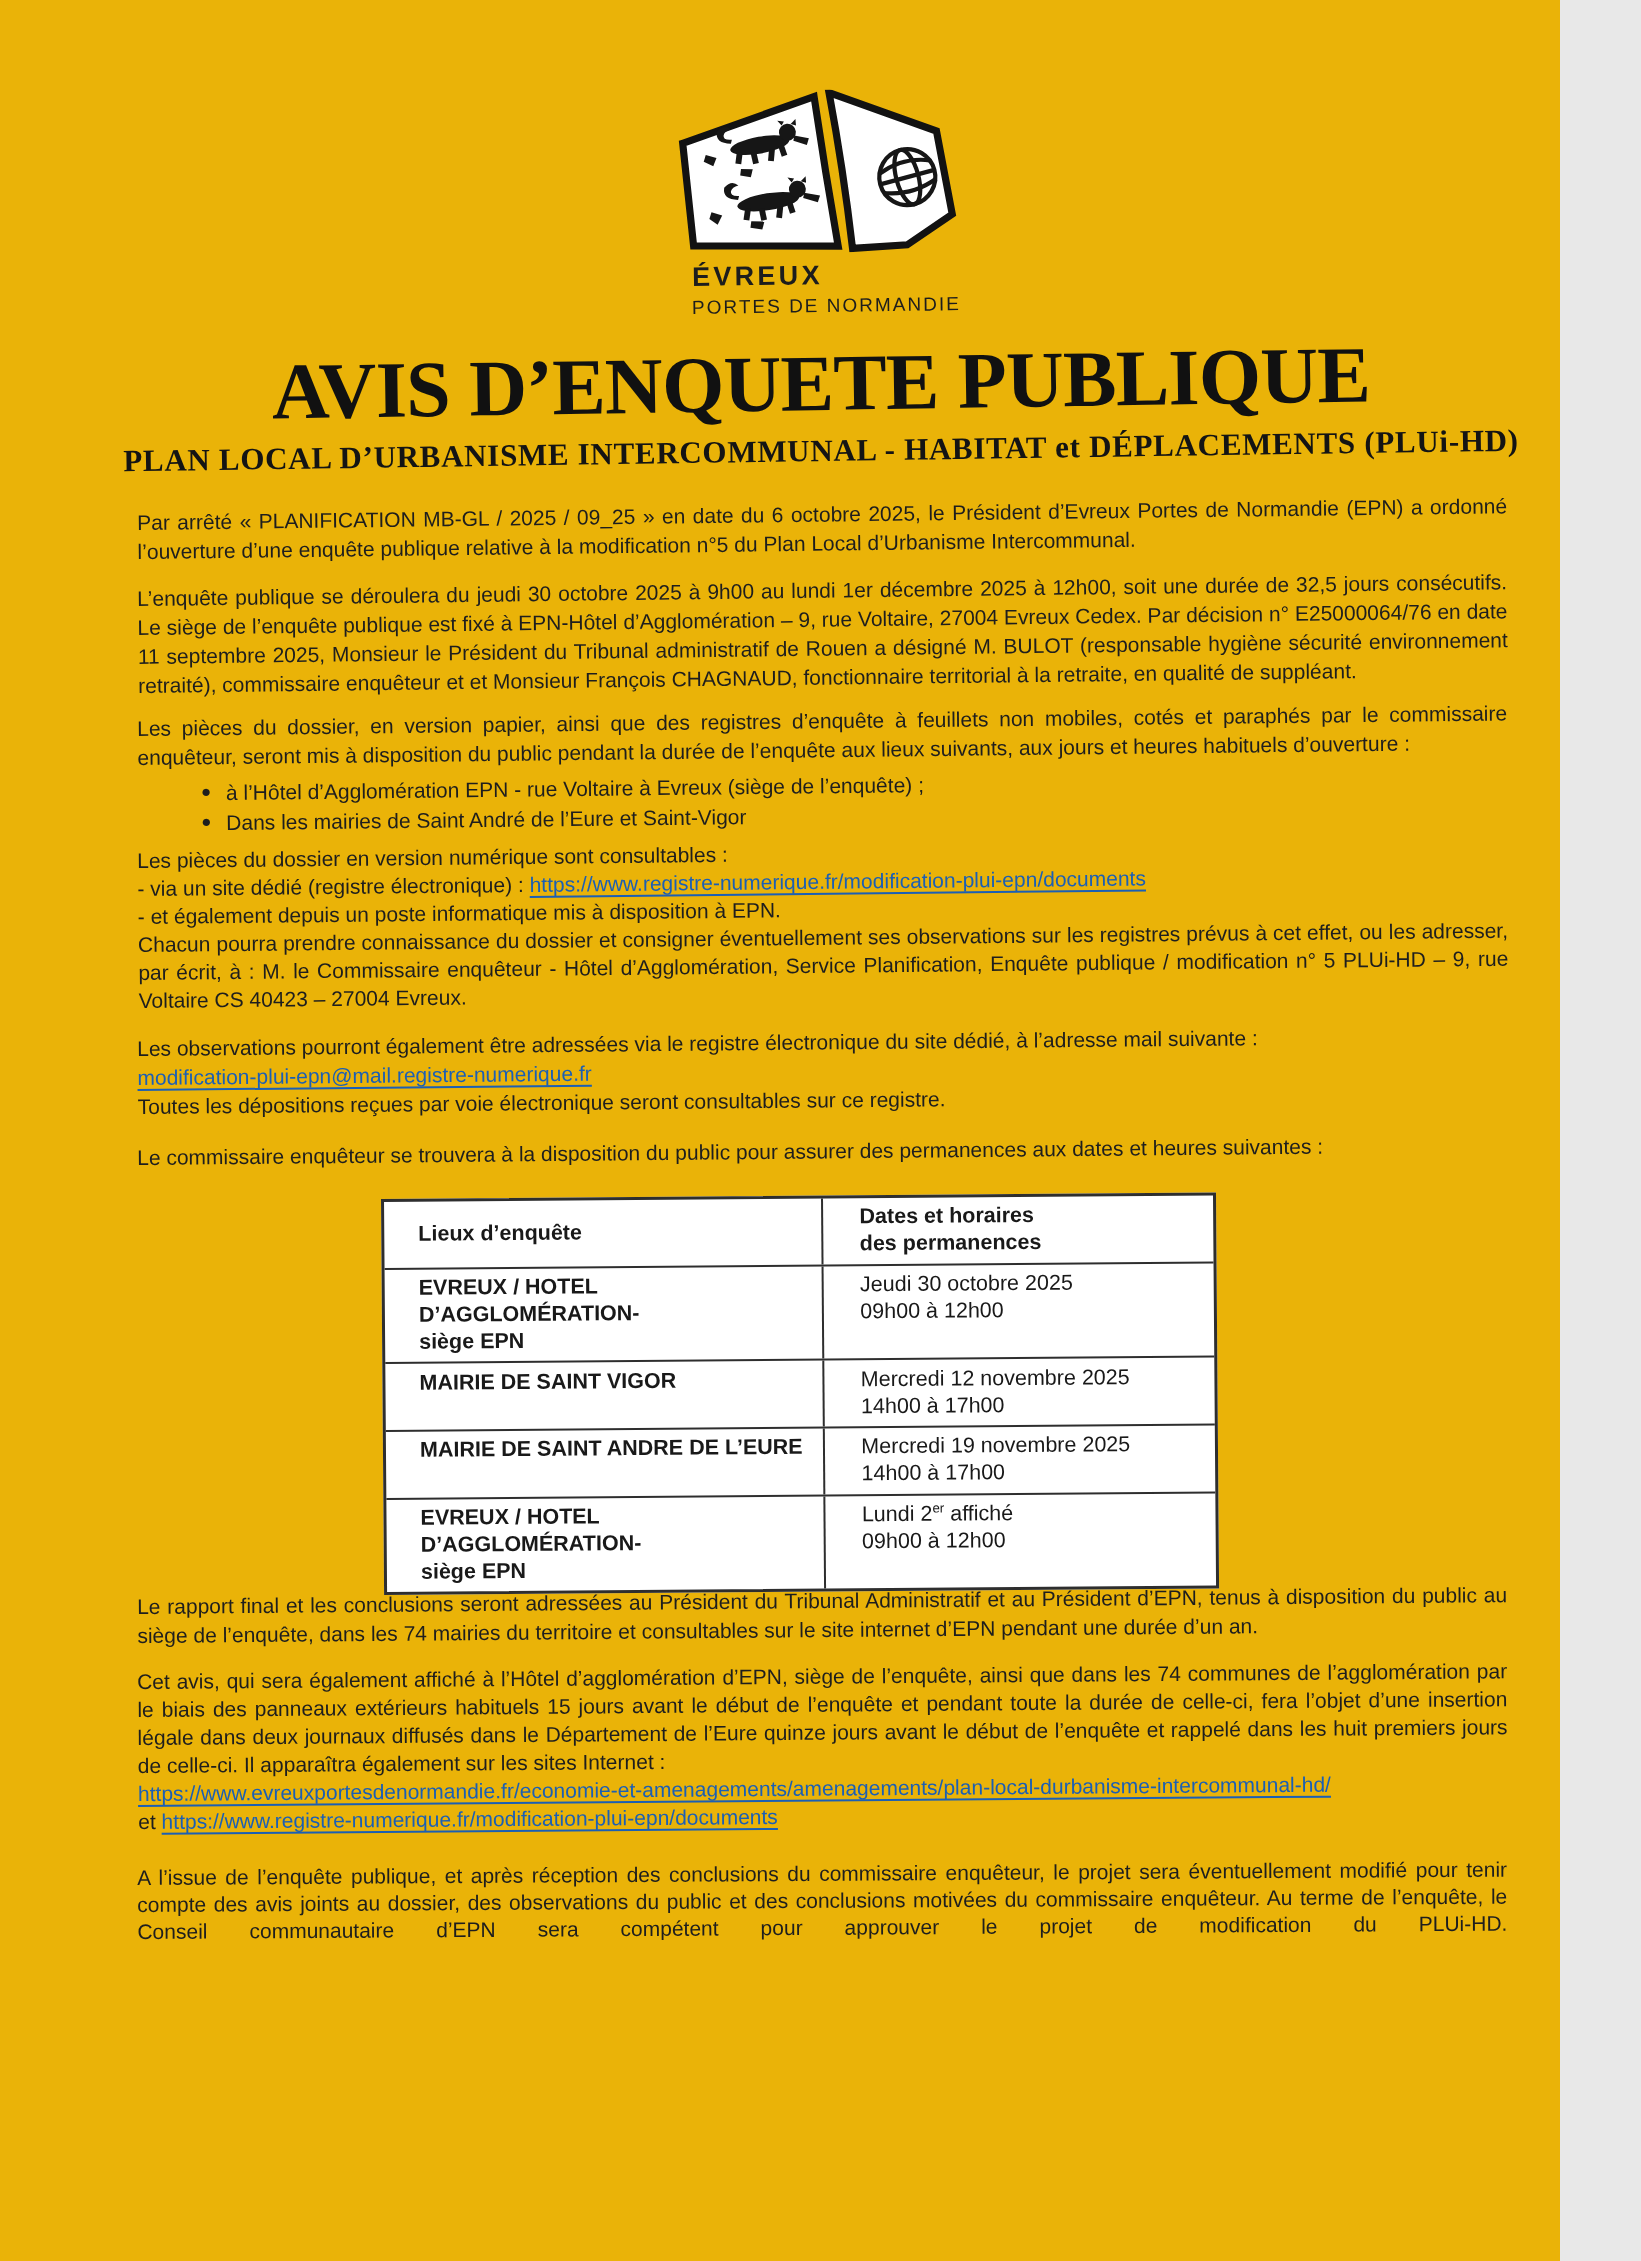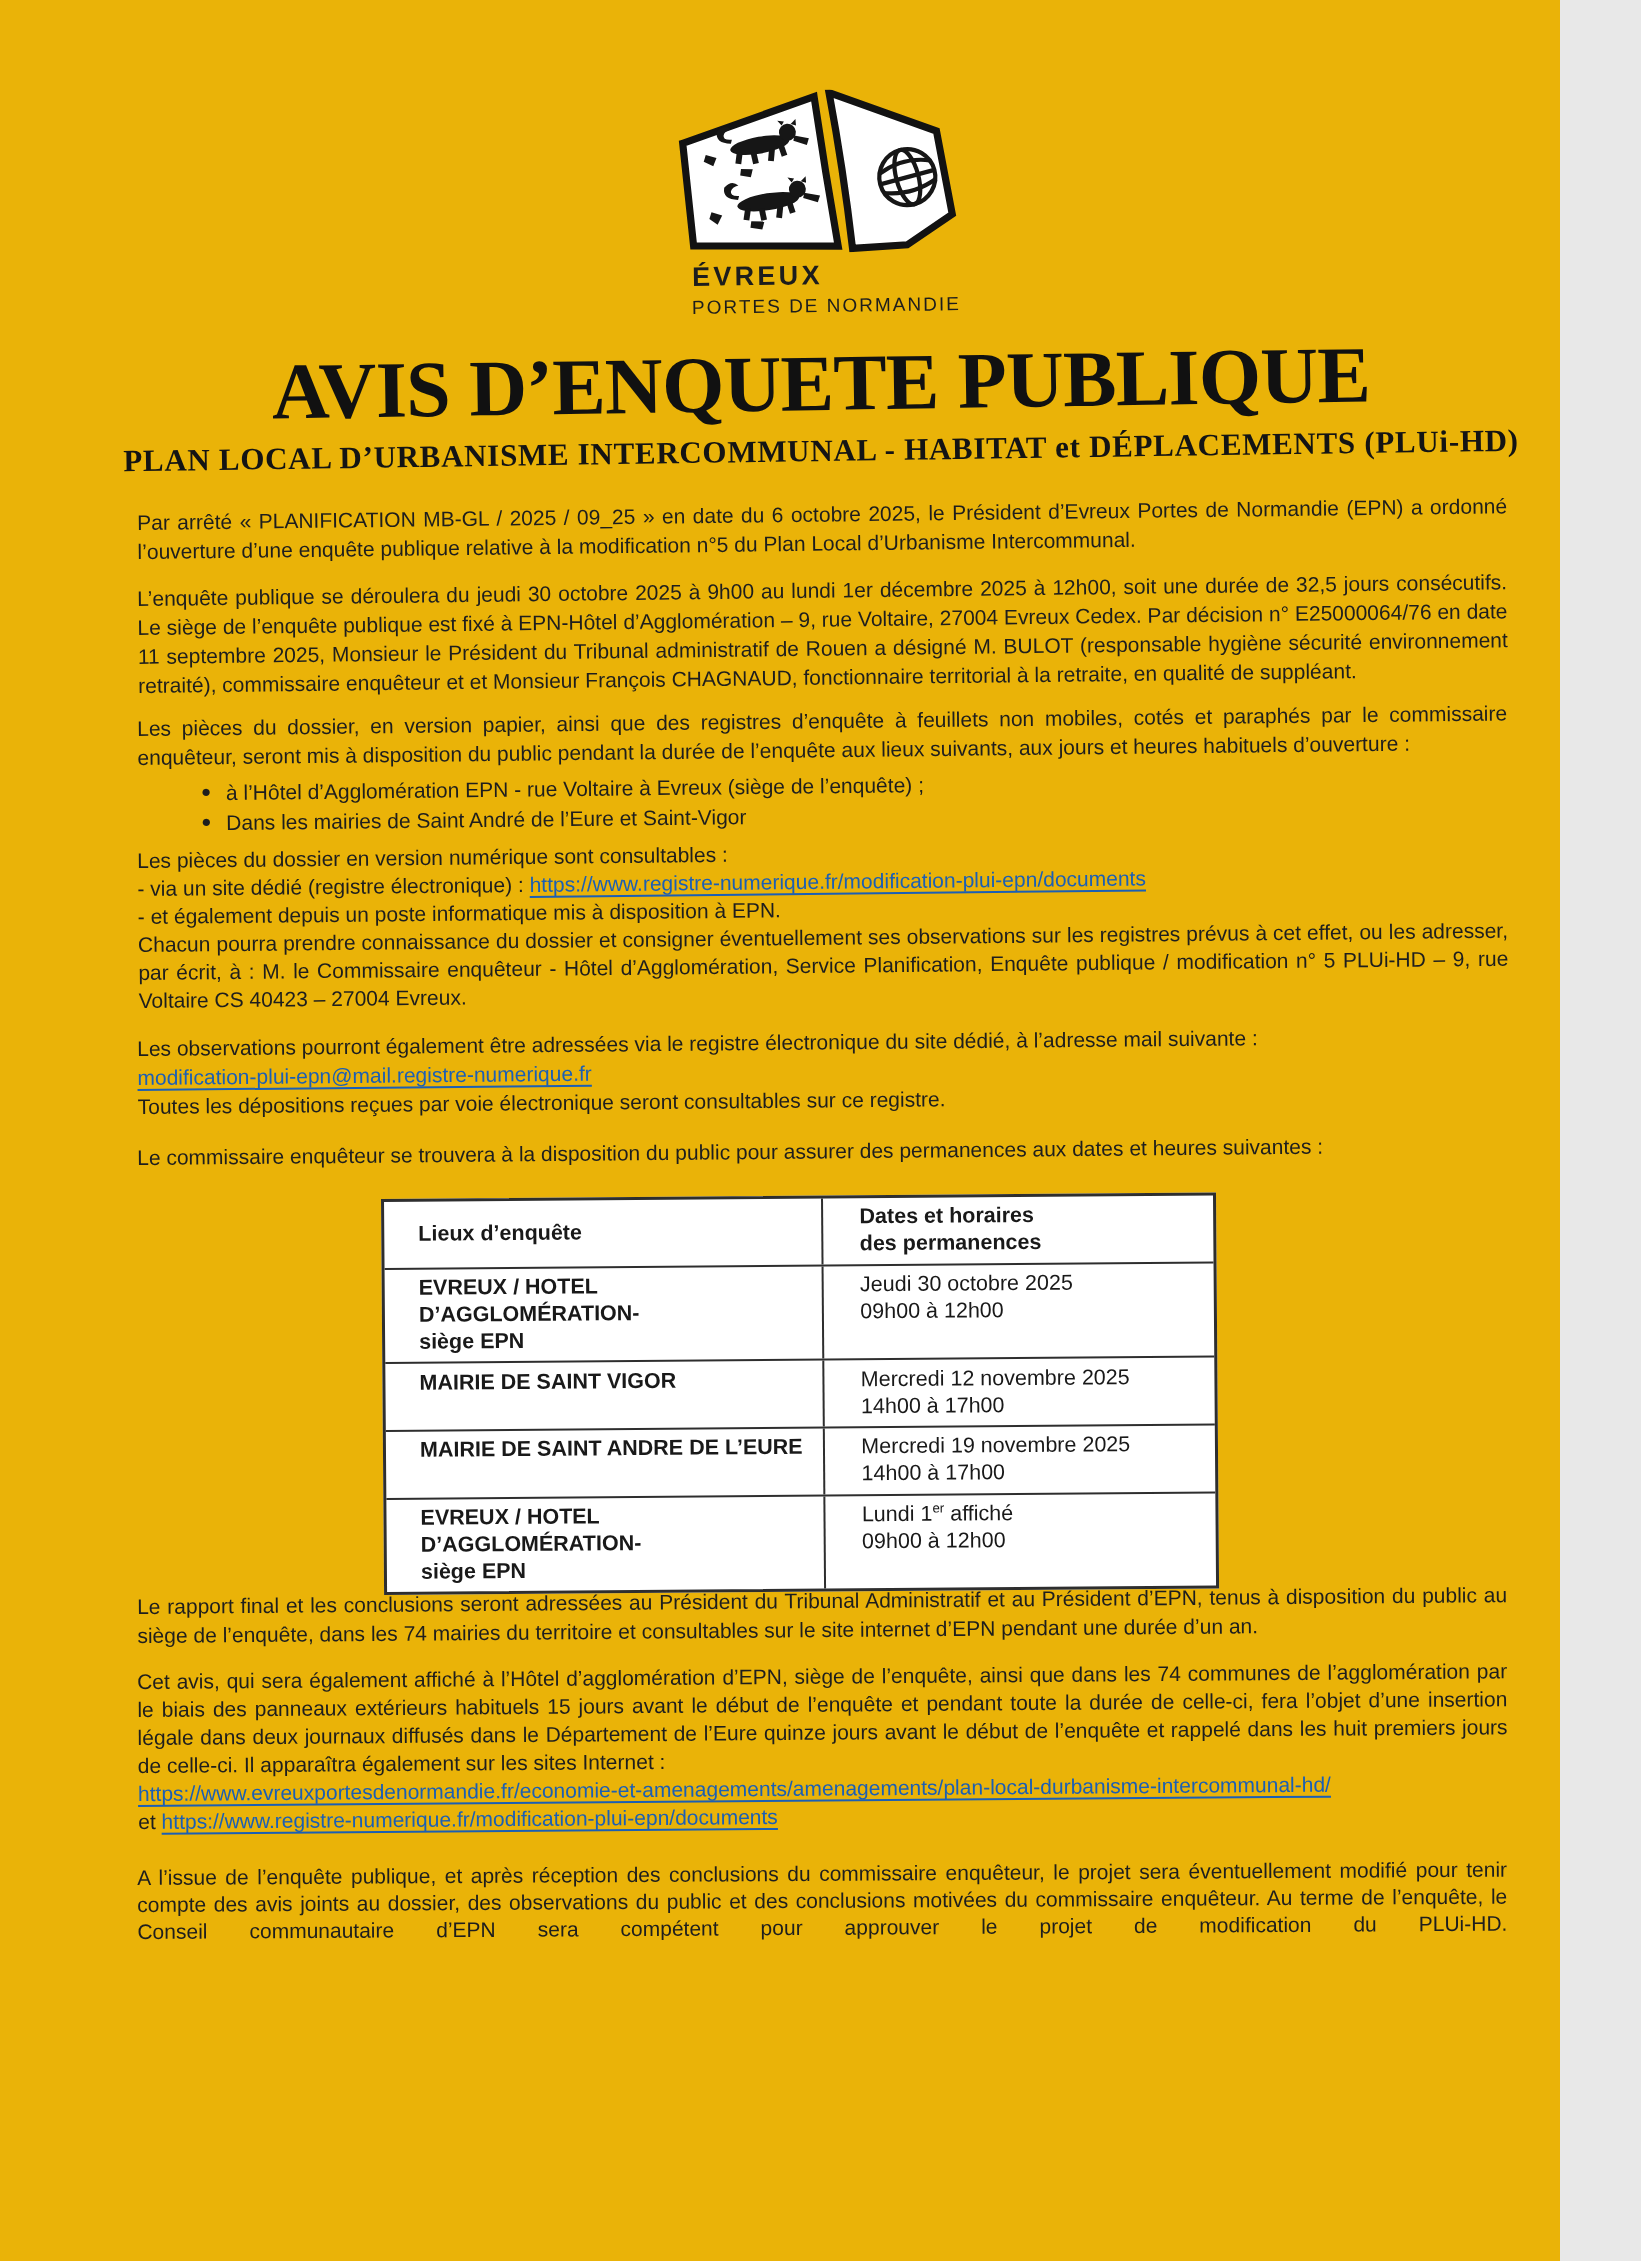--- a/index.html
+++ b/index.html
@@ -204,21 +204,21 @@
         <div>Mercredi 19 novembre 2025</div>
         <div>14h00 à 17h00</div>
       </div>
     </div>
     <div class="t-row t-body-row">
       <div class="t-cell-l">
         <div>EVREUX / HOTEL D’AGGLOMÉRATION-</div>
         <div>siège EPN</div>
       </div>
       <div class="t-cell-r">
-        <div><span>Lundi 1</span><sup>er</sup><span> affiché</span></div>
+        <div><span>Lundi 2</span><sup>er</sup><span> affiché</span></div>
         <div>09h00 à 12h00</div>
       </div>
     </div>
   </div>
 
   <div class="block b-p7">Le rapport final et les conclusions seront adressées au Président du Tribunal Administratif et au Président d’EPN, tenus à disposition du public au siège de l’enquête, dans les 74 mairies du territoire et consultables sur le site internet d’EPN pendant une durée d’un an.</div>
 
   <div class="block b-p8">
     <div>Cet avis, qui sera également affiché à l’Hôtel d’agglomération d’EPN, siège de l’enquête, ainsi que dans les 74 communes de l’agglomération par le biais des panneaux extérieurs habituels 15 jours avant le début de l’enquête et pendant toute la durée de celle-ci, fera l’objet d’une insertion légale dans deux journaux diffusés dans le Département de l’Eure quinze jours avant le début de l’enquête et rappelé dans les huit premiers jours de celle-ci. Il apparaîtra également sur les sites Internet :</div>
     <div class="linkline">

